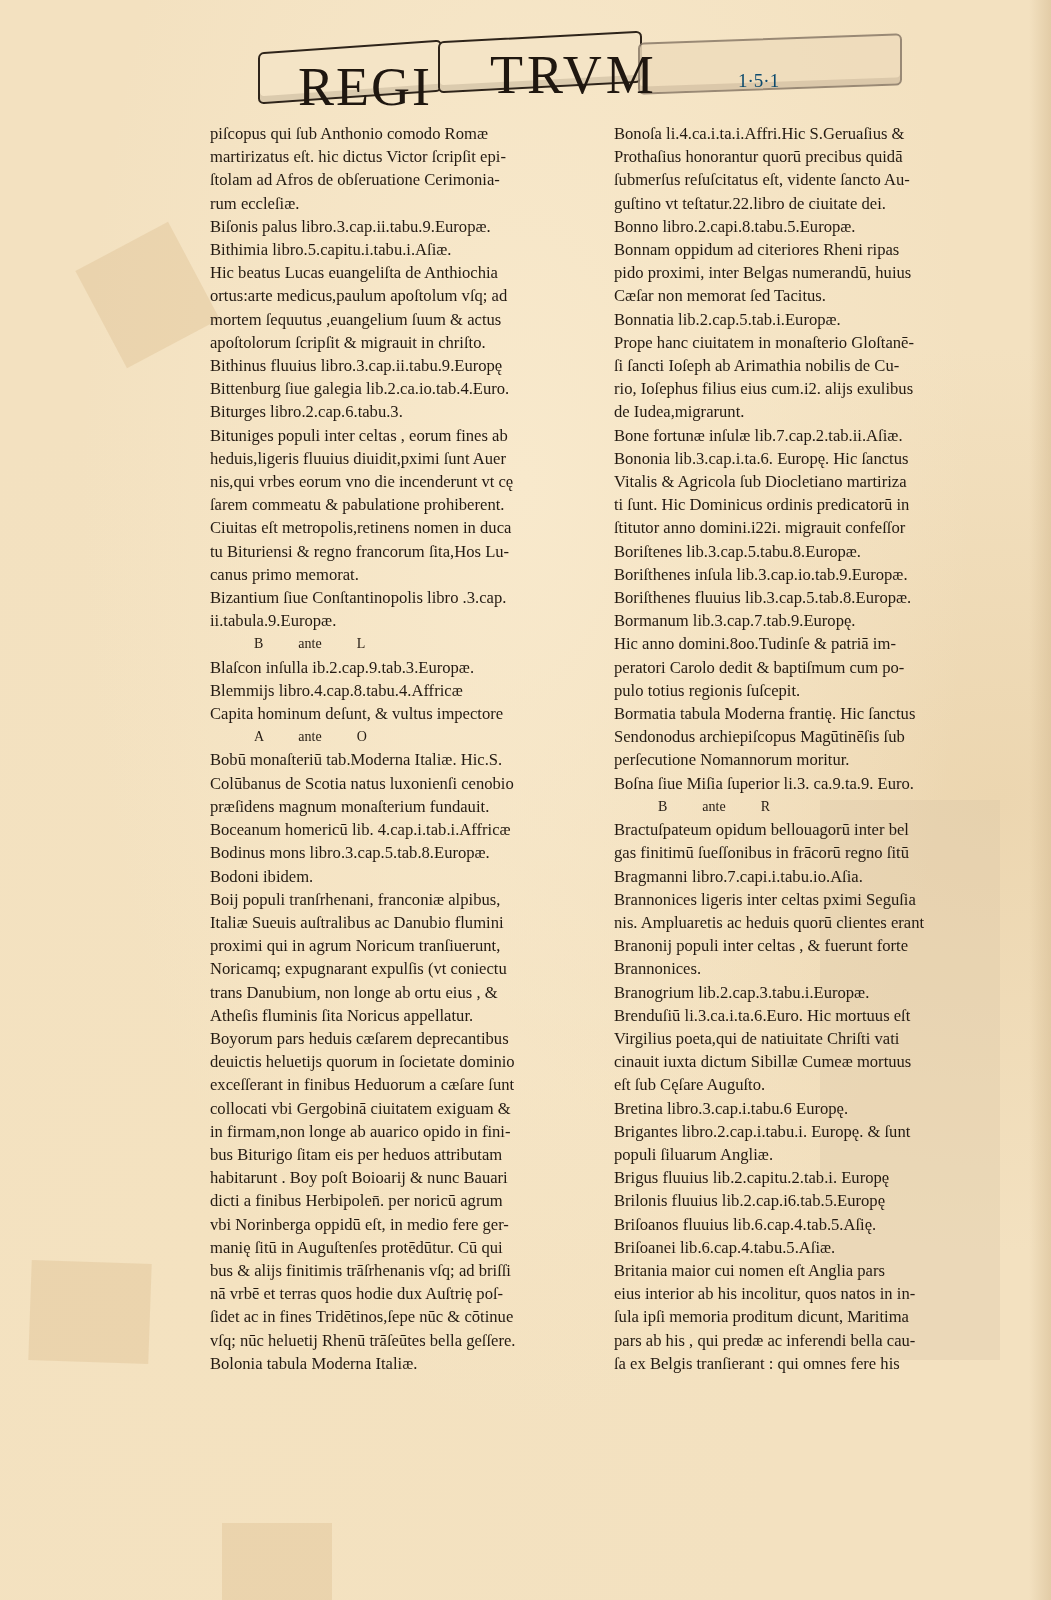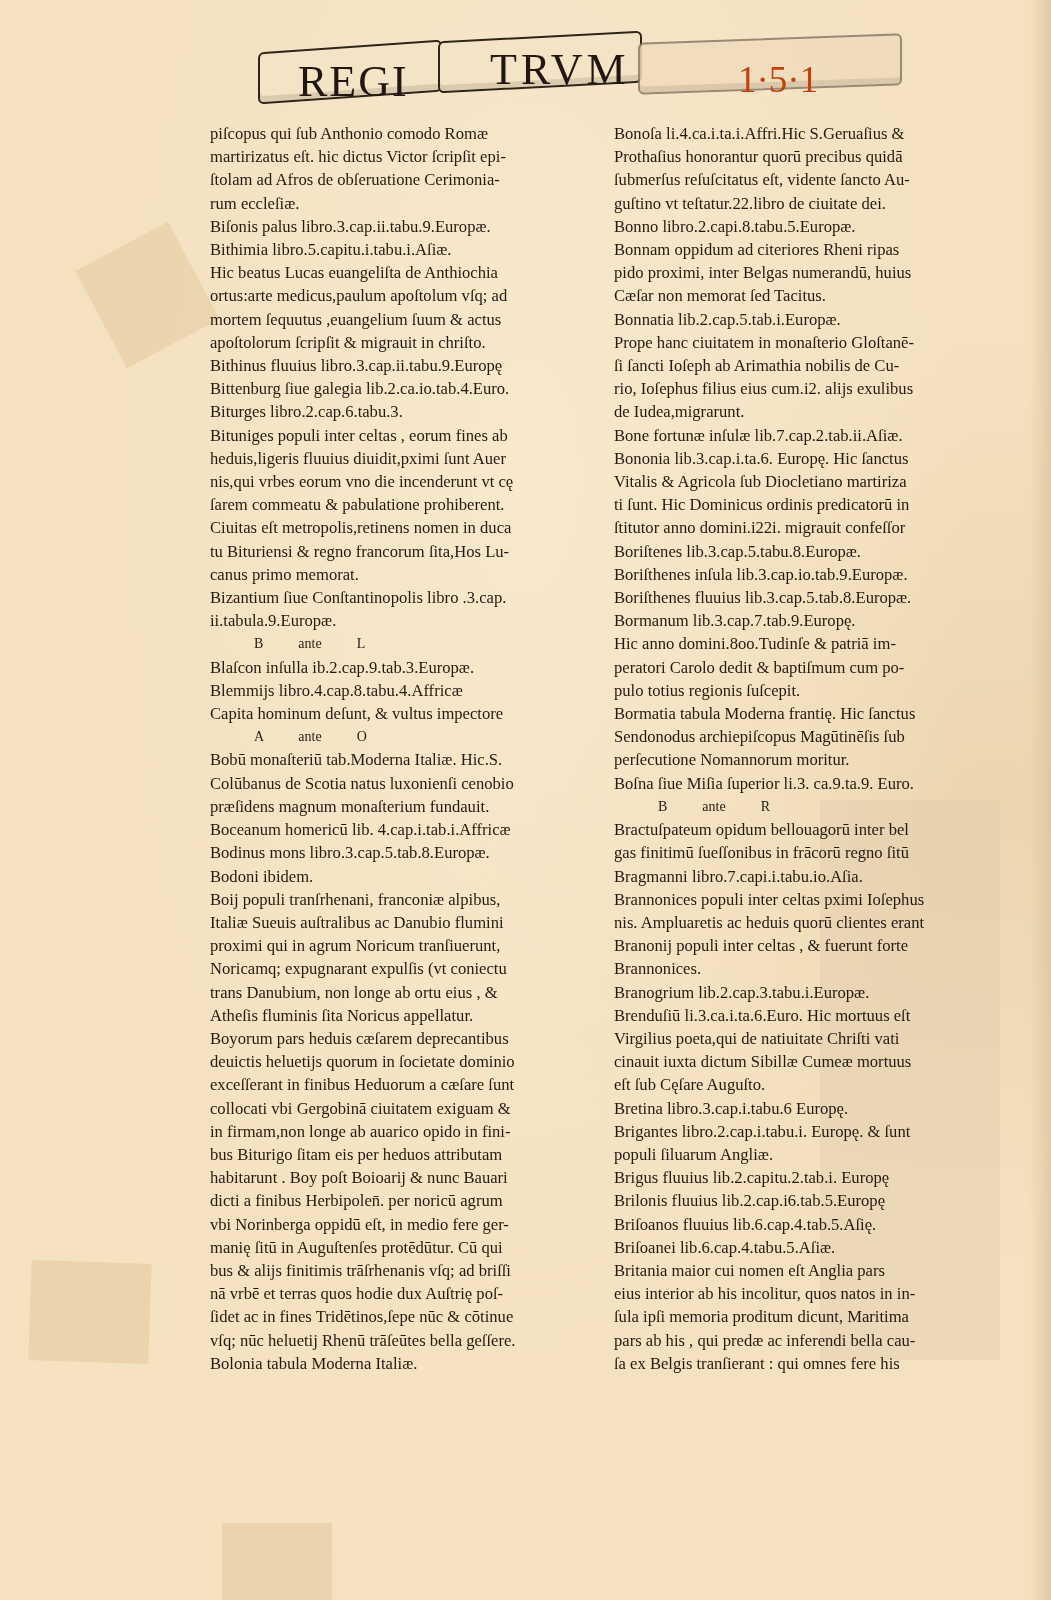--- a/index.html
+++ b/index.html
@@ -29,26 +29,26 @@
   .banner-seg {
     position: absolute; top: 12px; height: 48px; border: 2px solid #2e241a;
     background: #f4e4c6; border-radius: 6px;
     box-shadow: inset 0 -6px 0 rgba(80,60,40,0.15);
   }
   .seg-left { left: 0; width: 180px; transform: skewY(-4deg); top: 18px; }
   .seg-mid { left: 180px; width: 200px; transform: skewY(-3deg); top: 8px; }
   .seg-right { left: 380px; width: 260px; transform: skewY(-2deg); top: 10px;
     background: #efdcbc; border-color: #8a7a68; opacity: 0.85; }
   .banner-word {
-    position: absolute; font-family: "Liberation Serif", serif; font-size: 44px;
+    position: absolute; font-family: "Liberation Serif", serif; font-size: 54px;
     letter-spacing: 2px; color: #1f1710; line-height: 1;
   }
   .word-left { left: 40px; top: 32px; }
   .word-mid { left: 232px; top: 20px; letter-spacing: 4px; }
-  .folio { position: absolute; left: 480px; top: 30px; font-size: 37px; color: #c2410c; }
+  .folio { position: absolute; left: 480px; top: 42px; font-size: 19px; color: #0c4a6e; }
 
   
   .col { position: absolute; top: 122px; width: 380px; font-size: 16.6px; line-height: 23.2px; }
   .col-left { left: 210px; }
   .col-right { left: 614px; width: 386px; }
   .line { white-space: nowrap; display: block; }
   .heading { white-space: pre; display: block; font-size: 14px; }
 </style>
 </head>
 <body>
@@ -152,21 +152,21 @@
       <span class="line">peratori Carolo dedit &amp; baptiſmum cum po-</span>
       <span class="line">pulo totius regionis ſuſcepit.</span>
       <span class="line">Bormatia tabula Moderna frantię. Hic ſanctus</span>
       <span class="line">Sendonodus archiepiſcopus Magūtinēſis ſub</span>
       <span class="line">perſecutione Nomannorum moritur.</span>
       <span class="line">Boſna ſiue Miſia ſuperior li.3. ca.9.ta.9. Euro.</span>
       <span class="heading" style="padding-left: 44px;">B          ante          R</span>
       <span class="line">Bractuſpateum opidum bellouagorū inter bel</span>
       <span class="line">gas finitimū ſueſſonibus in frācorū regno ſitū</span>
       <span class="line">Bragmanni libro.7.capi.i.tabu.io.Aſia.</span>
-      <span class="line">Brannonices populi inter celtas pximi Ioſephus</span>
+      <span class="line">Brannonices ligeris inter celtas pximi Seguſia</span>
       <span class="line">nis. Ampluaretis ac heduis quorū clientes erant</span>
       <span class="line">Branonij populi inter celtas , &amp; fuerunt forte</span>
       <span class="line">Brannonices.</span>
       <span class="line">Branogrium lib.2.cap.3.tabu.i.Europæ.</span>
       <span class="line">Brenduſiū li.3.ca.i.ta.6.Euro. Hic mortuus eſt</span>
       <span class="line">Virgilius poeta,qui de natiuitate Chriſti vati</span>
       <span class="line">cinauit iuxta dictum Sibillæ Cumeæ mortuus</span>
       <span class="line">eſt ſub Cęſare Auguſto.</span>
       <span class="line">Bretina libro.3.cap.i.tabu.6 Europę.</span>
       <span class="line">Brigantes libro.2.cap.i.tabu.i. Europę. &amp; ſunt</span>

